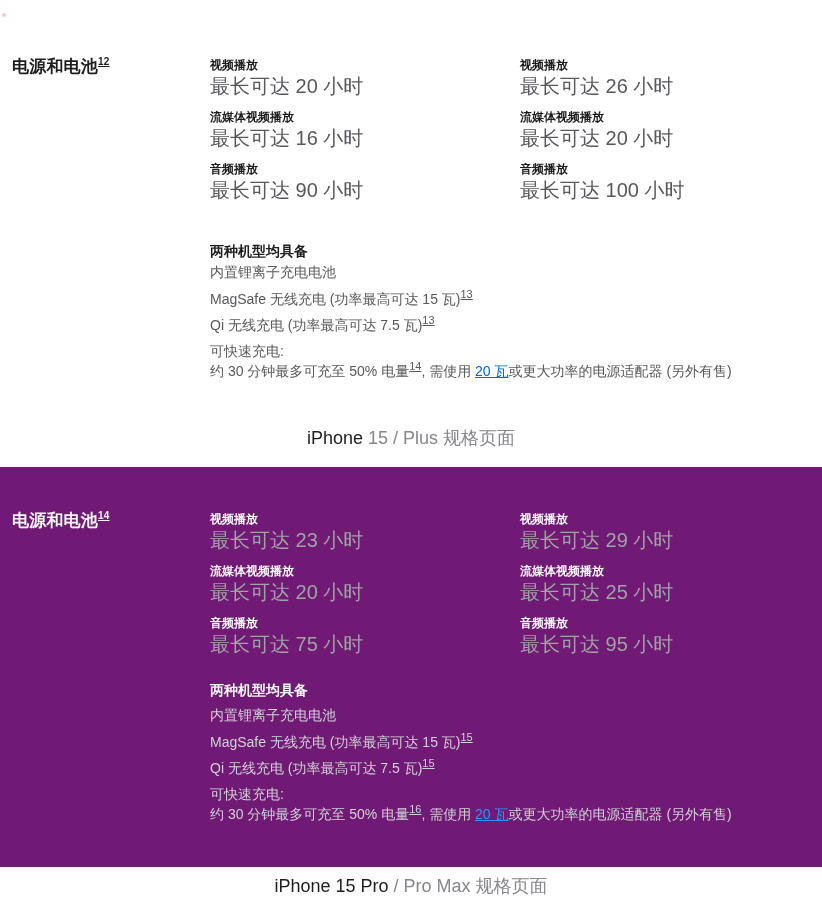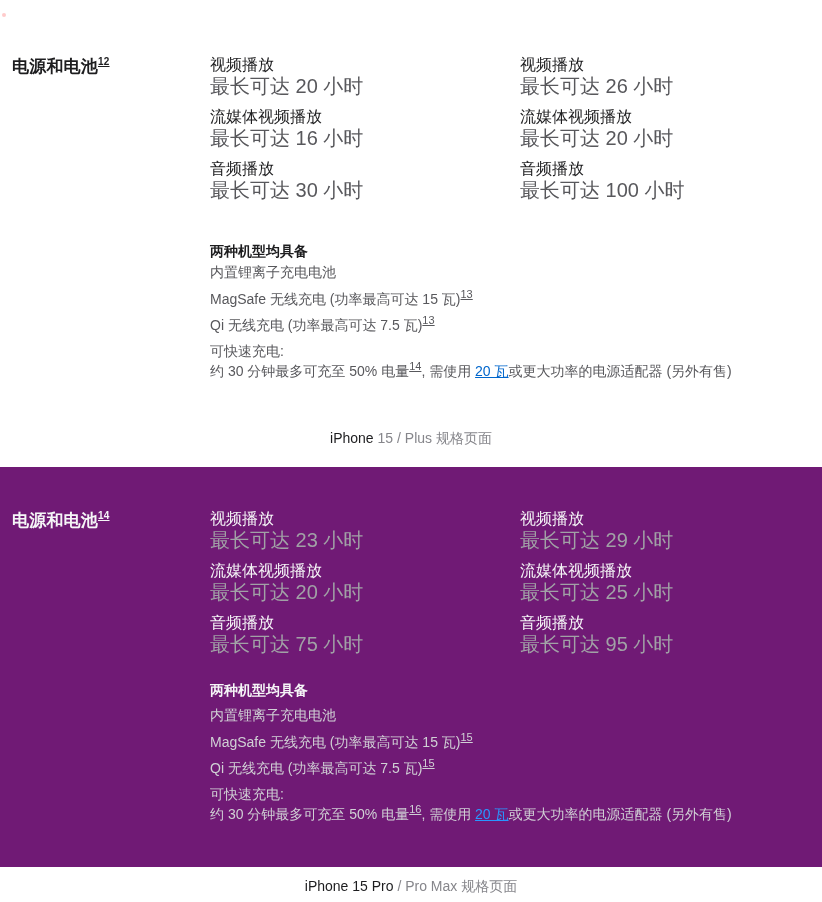--- a/index.html
+++ b/index.html
@@ -26,21 +26,21 @@
     margin: 0;
     font-size: 17px;
     line-height: 24px;
     font-weight: 700;
     letter-spacing: 0.2px;
   }
   .section-title sup.fn { font-size: 10px; }
   .section-content { flex: 1; }
   .spec-columns { display: grid; grid-template-columns: 310px auto; }
   .spec-group { margin-bottom: 11px; }
-  .spec-label { font-size: 16px; font-weight: 400; line-height: 20px; }
+  .spec-label { font-size: 12px; font-weight: 700; line-height: 20px; }
   .spec-value { font-size: 20px; line-height: 20px; margin-top: 1px; }
 
   .common-block { margin-top: 30px; }
   .common-block p { margin: 0; font-size: 14px; line-height: 20px; }
   .common-title { font-weight: 700; }
   .b1 { margin-top: 1px !important; }
   .b2 { margin-top: 7px !important; }
   .b3 { margin-top: 6px !important; }
   .b4 { margin-top: 6px !important; }
 
@@ -77,21 +77,21 @@
   .dark .spec-value { color: #a1a1a6; }
   .dark .body-line { color: #d0d0d5; }
   .dark .common-block { margin-top: 15px; }
   .dark .b1 { margin-top: 5px !important; }
   .dark a.wlink { color: #2997ff; }
 
   
   .caption {
     margin: 47px 0 0 0;
     text-align: center;
-    font-size: 14px;
+    font-size: 18px;
     line-height: 20px;
   }
   .caption .cap-dark { color: #1d1d1f; font-weight: 500; }
   .caption .cap-gray { color: #86868b; }
   .caption-bottom { margin-top: 9px; }
 </style>
 </head>
 <body>
 
 <div class="page">
@@ -106,21 +106,21 @@
             <div class="spec-group">
               <div class="spec-label">视频播放</div>
               <div class="spec-value">最长可达 20 小时</div>
             </div>
             <div class="spec-group">
               <div class="spec-label">流媒体视频播放</div>
               <div class="spec-value">最长可达 16 小时</div>
             </div>
             <div class="spec-group">
               <div class="spec-label">音频播放</div>
-              <div class="spec-value">最长可达 30 小时</div>
+              <div class="spec-value">最长可达 90 小时</div>
             </div>
           </div>
           <div class="spec-col">
             <div class="spec-group">
               <div class="spec-label">视频播放</div>
               <div class="spec-value">最长可达 26 小时</div>
             </div>
             <div class="spec-group">
               <div class="spec-label">流媒体视频播放</div>
               <div class="spec-value">最长可达 20 小时</div>

